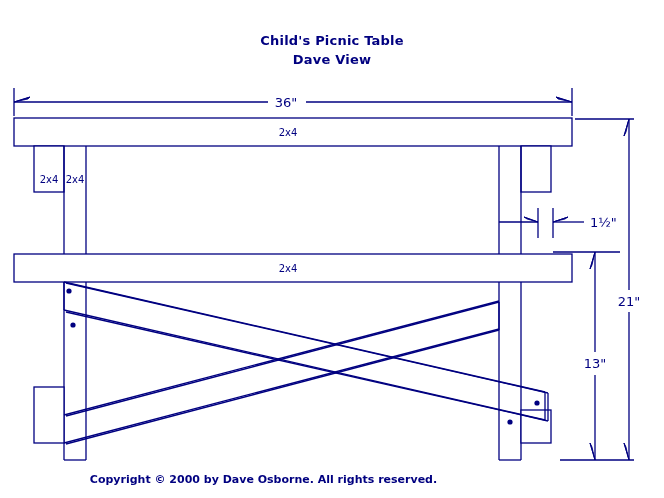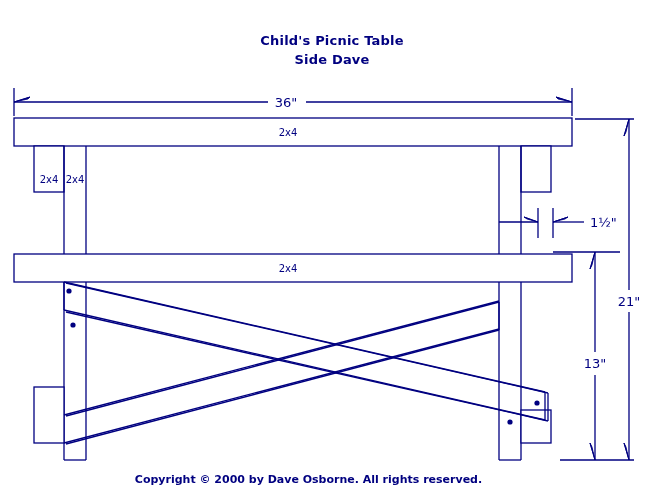--- a/index.html
+++ b/index.html
@@ -40,21 +40,20 @@
     font-weight: bold;
     color: #000080;
     letter-spacing: 0.2px;
   }
   .footer-block {
     position: absolute;
     left: 0;
     top: 468px;
     width: 527px;
     text-align: center;
-    padding-left: 45px;
   }
   .footer-line {
     font-family: "DejaVu Sans", sans-serif;
     font-size: 11px;
     font-weight: bold;
     color: #000080;
   }
   svg text {
     font-family: "DejaVu Sans", sans-serif;
     fill: #000080;
@@ -66,21 +65,21 @@
     font-size: 13px;
   }
 </style>
 </head>
 <body>
 
 <div id="sheet">
 
   <div class="title-block">
     <div class="title-line">Child's Picnic Table</div>
-    <div class="title-line">Side Dave</div>
+    <div class="title-line">Dave View</div>
   </div>
 
   <svg id="drawing" viewBox="0 0 664 498">
     <g stroke="#000080" stroke-width="1.3" fill="none" shape-rendering="geometricPrecision">
 
       <g>
 
         <line x1="14" y1="88" x2="14" y2="116"></line>
 
         <line x1="572" y1="88" x2="572" y2="116"></line>

